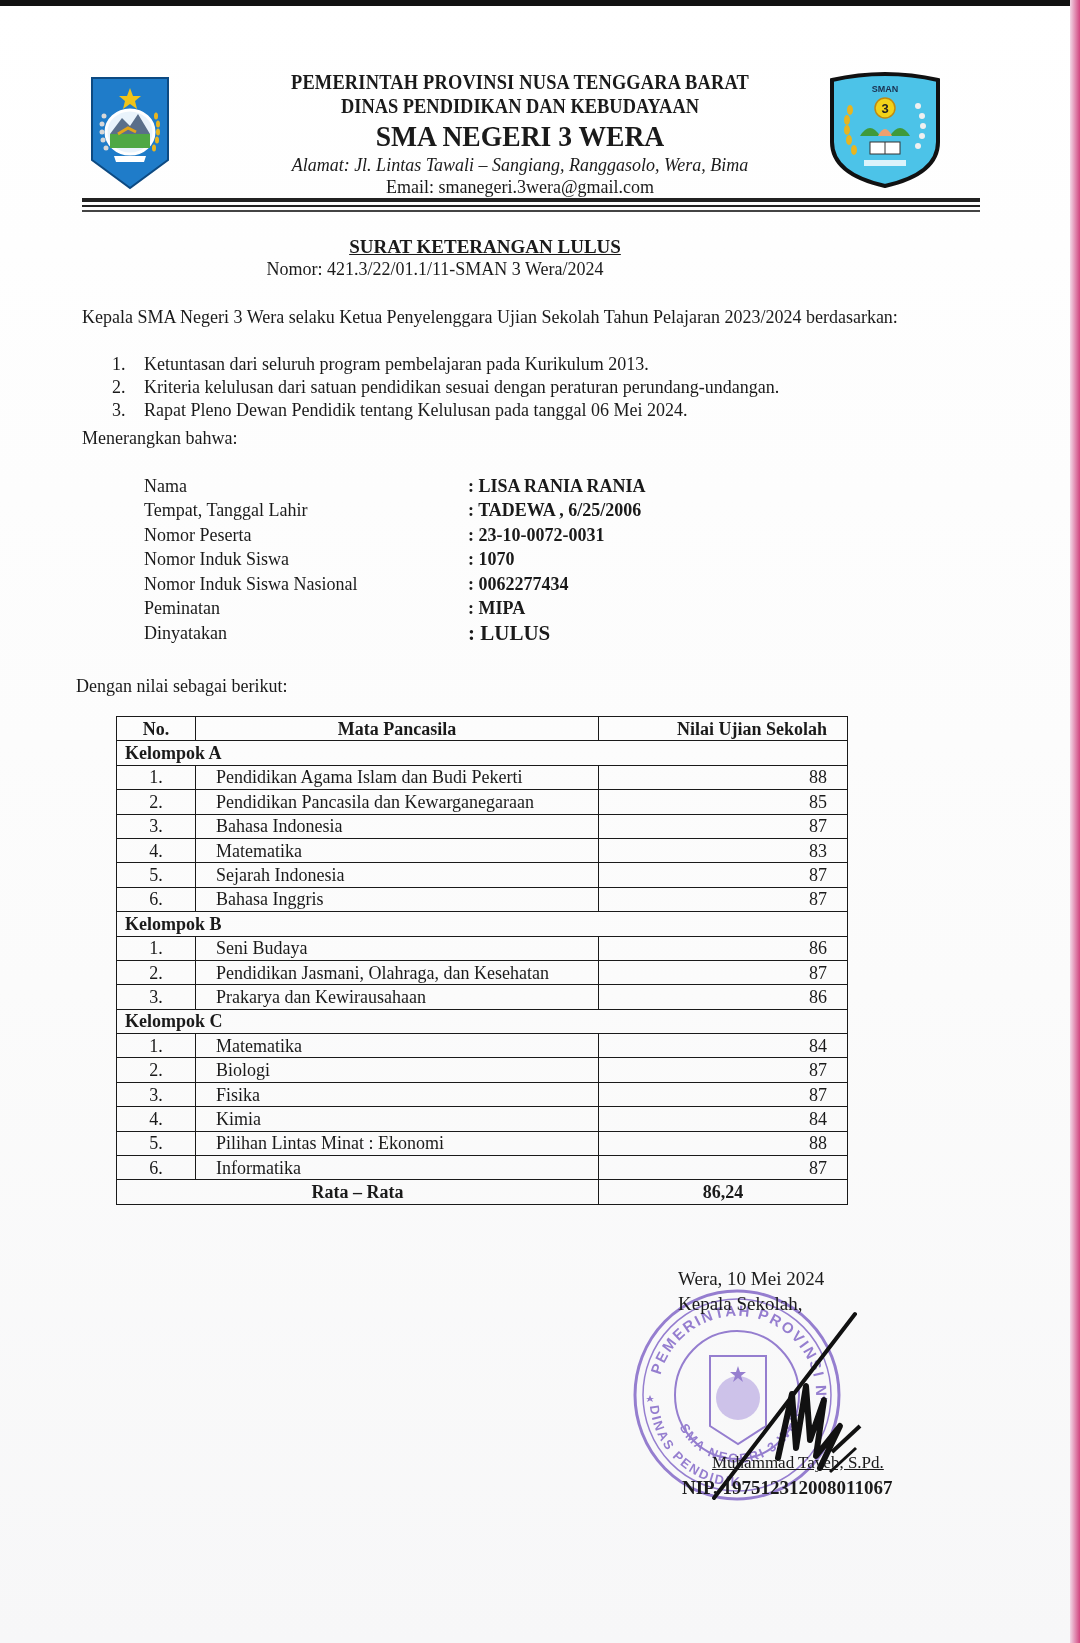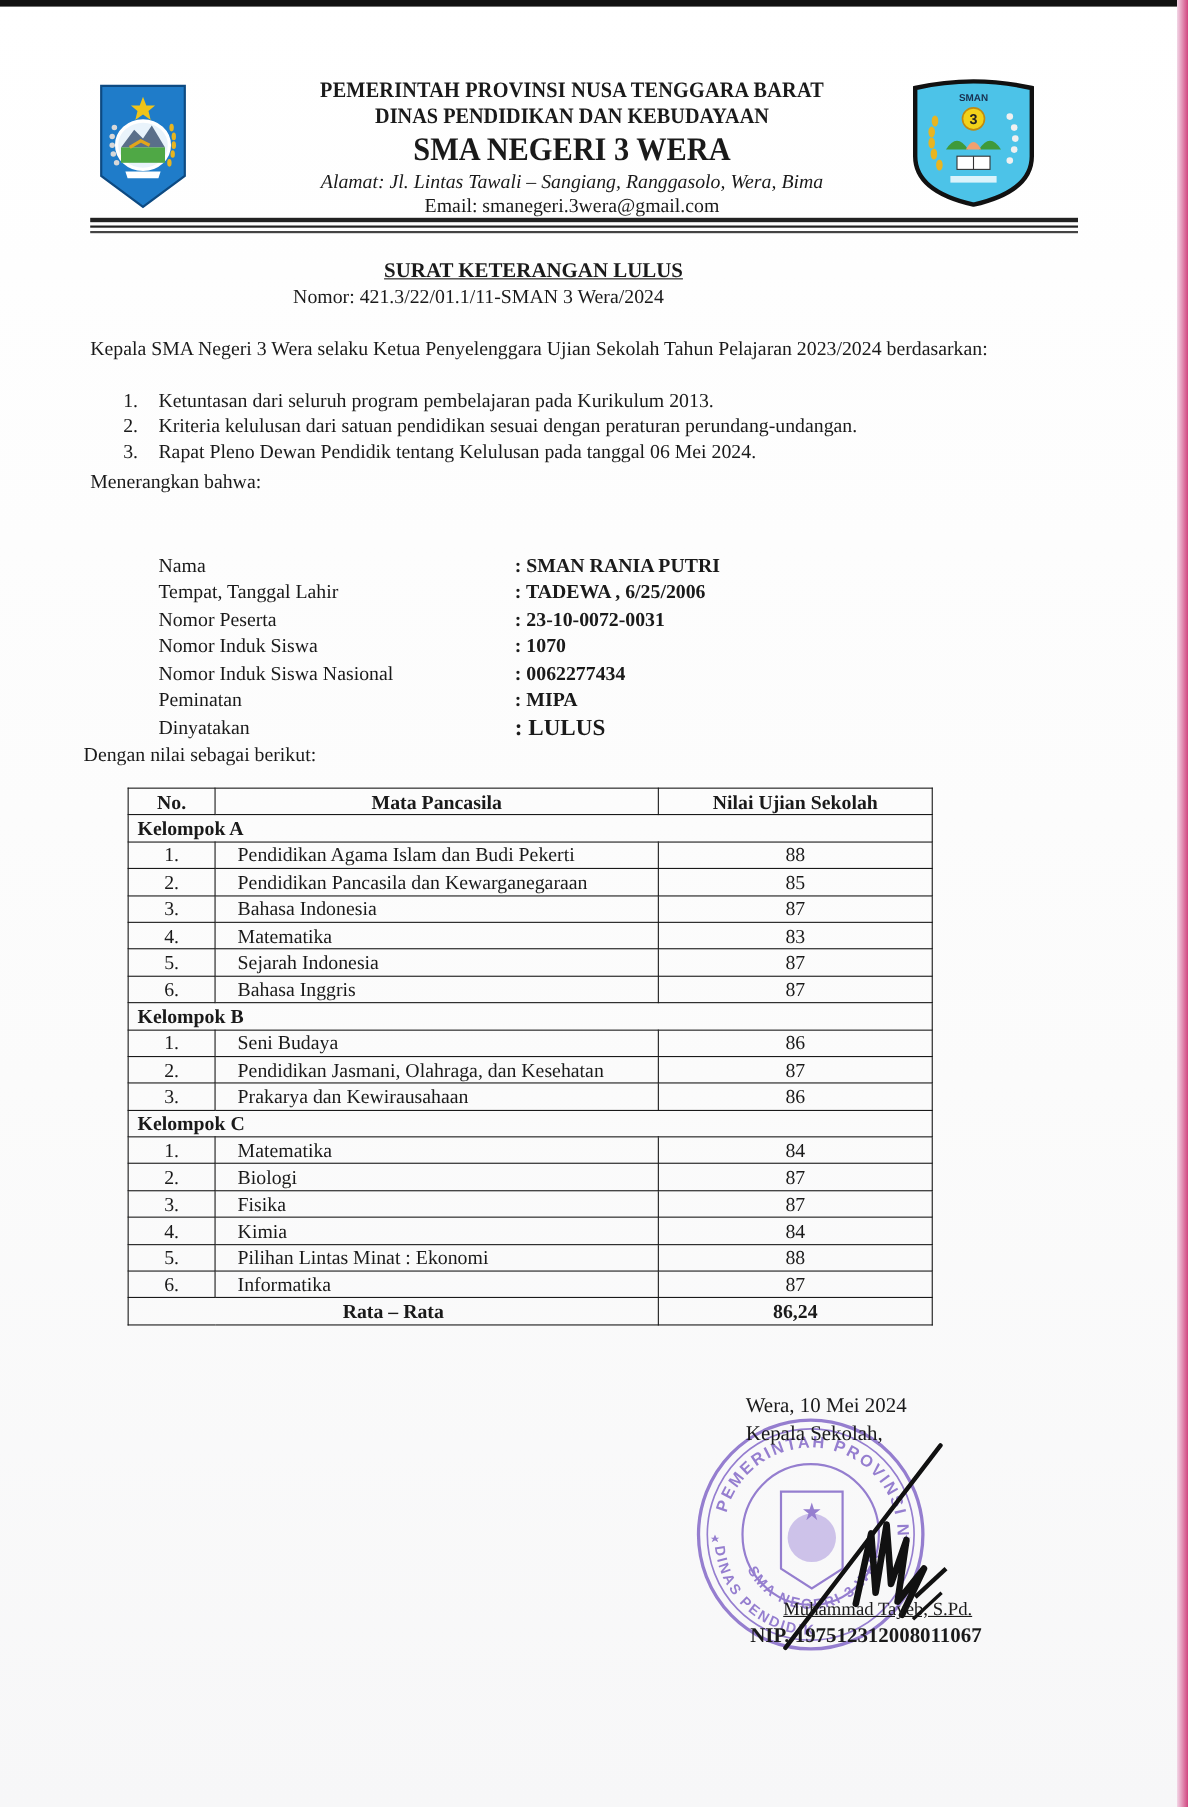--- a/index.html
+++ b/index.html
@@ -38,34 +38,34 @@
            font-size: 19px; font-weight: bold; text-decoration: underline; }
   .nomor { position: absolute; left: 0; top: 259px; width: 870px; text-align: center; font-size: 18px; }
 
   
   .intro { position: absolute; left: 82px; top: 306px; width: 900px; font-size: 18px; line-height: 22px; text-align: justify; }
   .basis-list { position: absolute; left: 112px; top: 353px; width: 880px; margin: 0; padding: 0; list-style: none; font-size: 18px; }
   .basis-list li { line-height: 23px; display: flex; }
   .basis-list .num { width: 32px; }
   .menerangkan { position: absolute; left: 82px; top: 428px; font-size: 18px; }
 
-  .identity { position: absolute; left: 144px; top: 502px; font-size: 18px; }
+  .identity { position: absolute; left: 144px; top: 474px; font-size: 18px; }
   .id-row { display: flex; height: 24.5px; align-items: center; }
   .id-label { width: 324px; }
   .id-value { font-weight: bold; }
   .id-row.status .id-value { font-size: 21px; }
 
   .lead { position: absolute; left: 76px; top: 676px; font-size: 18px; }
 
   
   .grades { position: absolute; left: 116px; top: 716px; width: 732px; border-collapse: collapse; font-size: 18px; }
   .grades th, .grades td { border: 1.6px solid #1a1a1a; padding: 0 20px; height: 23.4px; line-height: 22px; }
   .grades th { font-weight: bold; text-align: center; }
   .grades .col-no { width: 38px; text-align: center; }
-  .grades .col-val { width: 208px; text-align: center; }
+  .grades .col-val { width: 208px; text-align: right; }
   .grades .group td { font-weight: bold; text-align: left; padding-left: 8px; }
   .grades .avg td { font-weight: bold; text-align: center; }
 
   
   .sign { position: absolute; left: 678px; top: 1266px; font-size: 19px; line-height: 25px; }
   .stamp { position: absolute; left: 628px; top: 1286px; width: 218px; height: 218px; opacity: 0.78; }
   .signature { position: absolute; left: 700px; top: 1308px; width: 170px; height: 200px; }
   .sign-name { position: absolute; left: 712px; top: 1453px; font-size: 17px; font-weight: normal; text-decoration: underline; }
   .sign-nip { position: absolute; left: 682px; top: 1477px; font-size: 19px; font-weight: bold; }
 </style>
@@ -155,21 +155,21 @@
   <li>
       <span class="num">3.</span>
       <span>Rapat Pleno Dewan Pendidik tentang Kelulusan pada tanggal 06 Mei 2024.</span>
     </li>
 </ul>
 <div class="menerangkan">Menerangkan bahwa:</div>
 
 <div class="identity">
   <div class="id-row">
       <span class="id-label">Nama</span>
-      <span class="id-value">: SMAN RANIA PUTRI</span>
+      <span class="id-value">: LISA RANIA RANIA</span>
     </div>
   <div class="id-row">
       <span class="id-label">Tempat, Tanggal Lahir</span>
       <span class="id-value">: TADEWA , 6/25/2006</span>
     </div>
   <div class="id-row">
       <span class="id-label">Nomor Peserta</span>
       <span class="id-value">: 23-10-0072-0031</span>
     </div>
   <div class="id-row">

